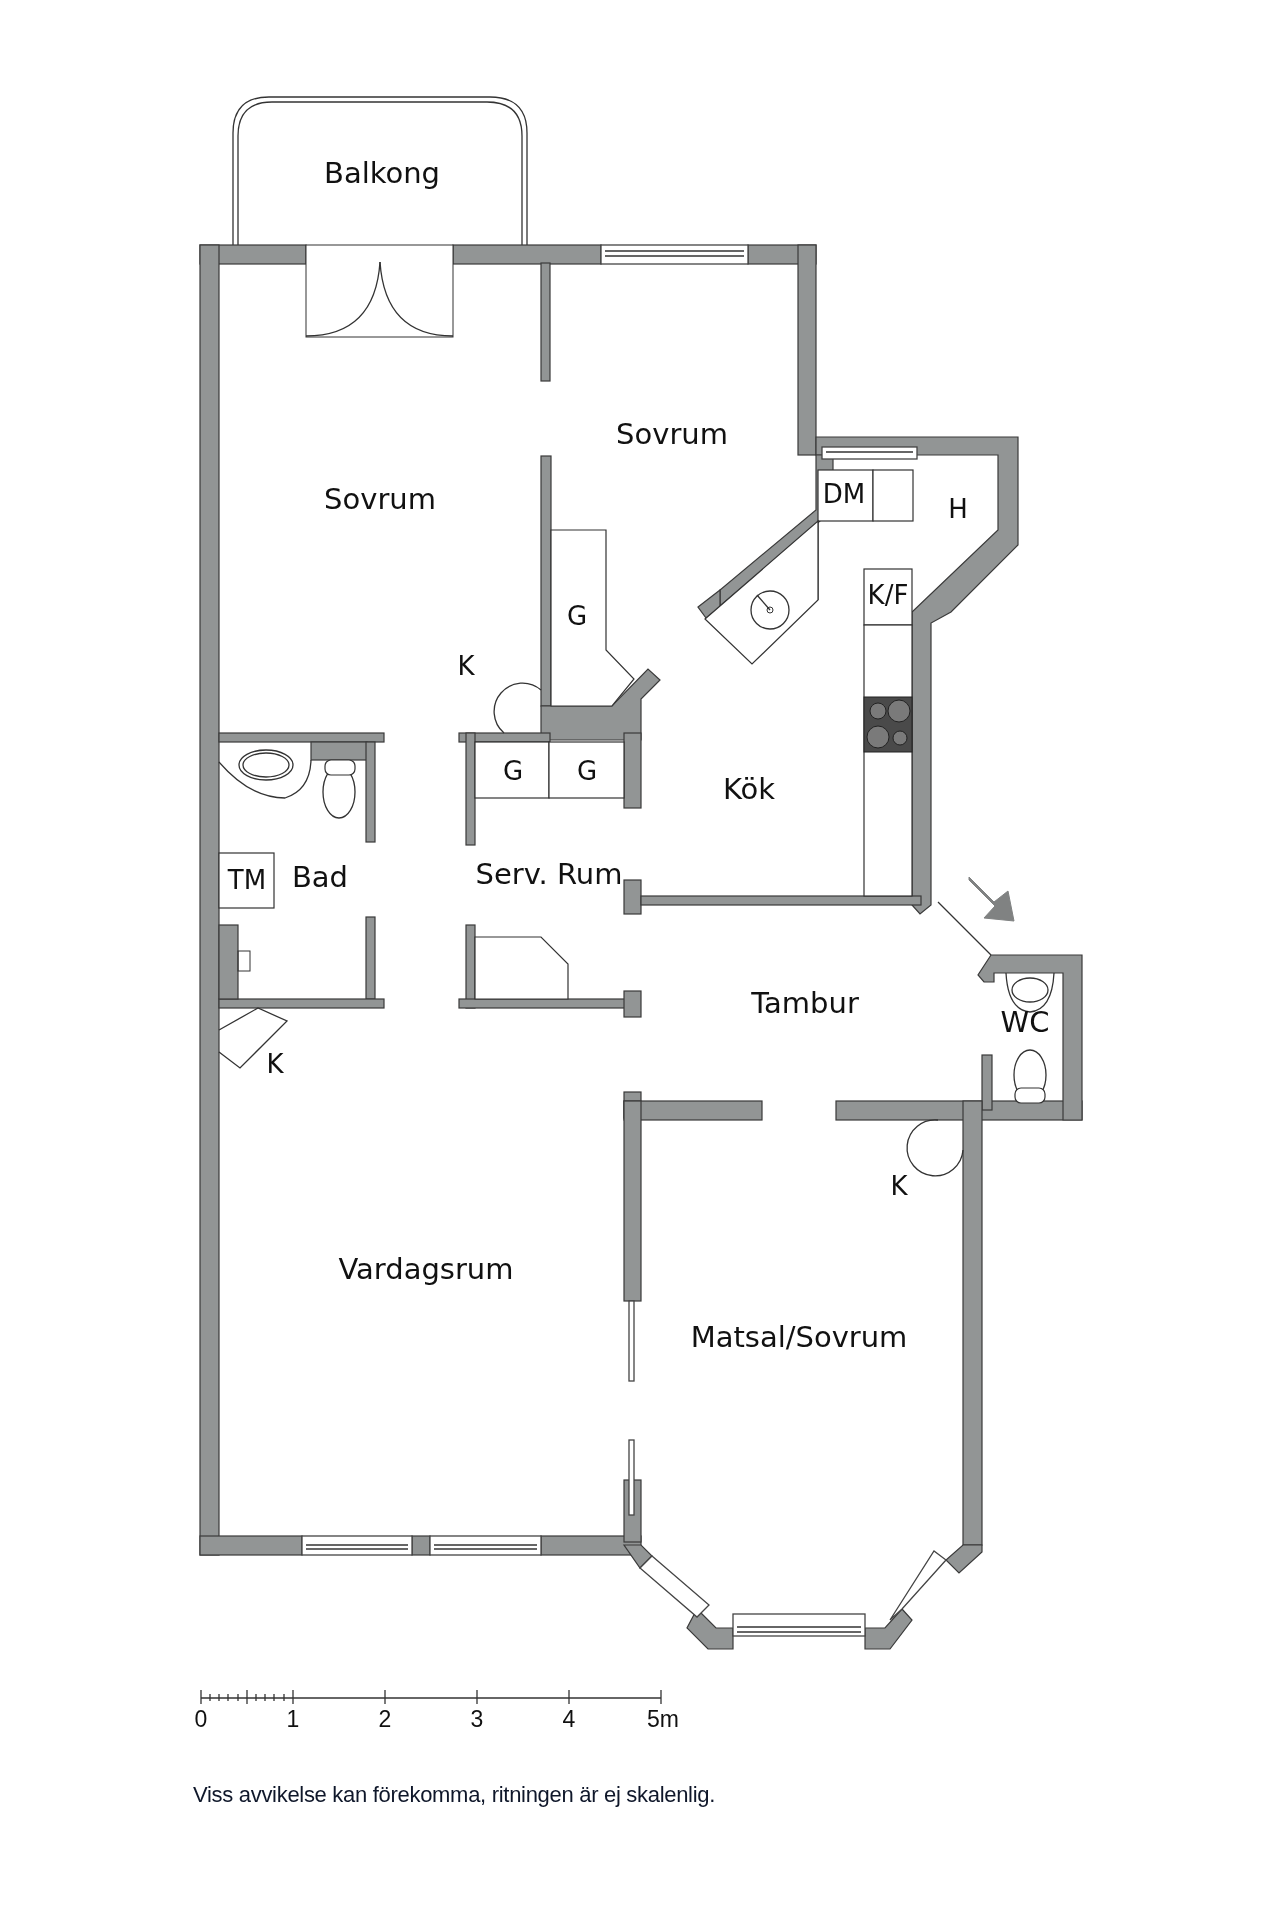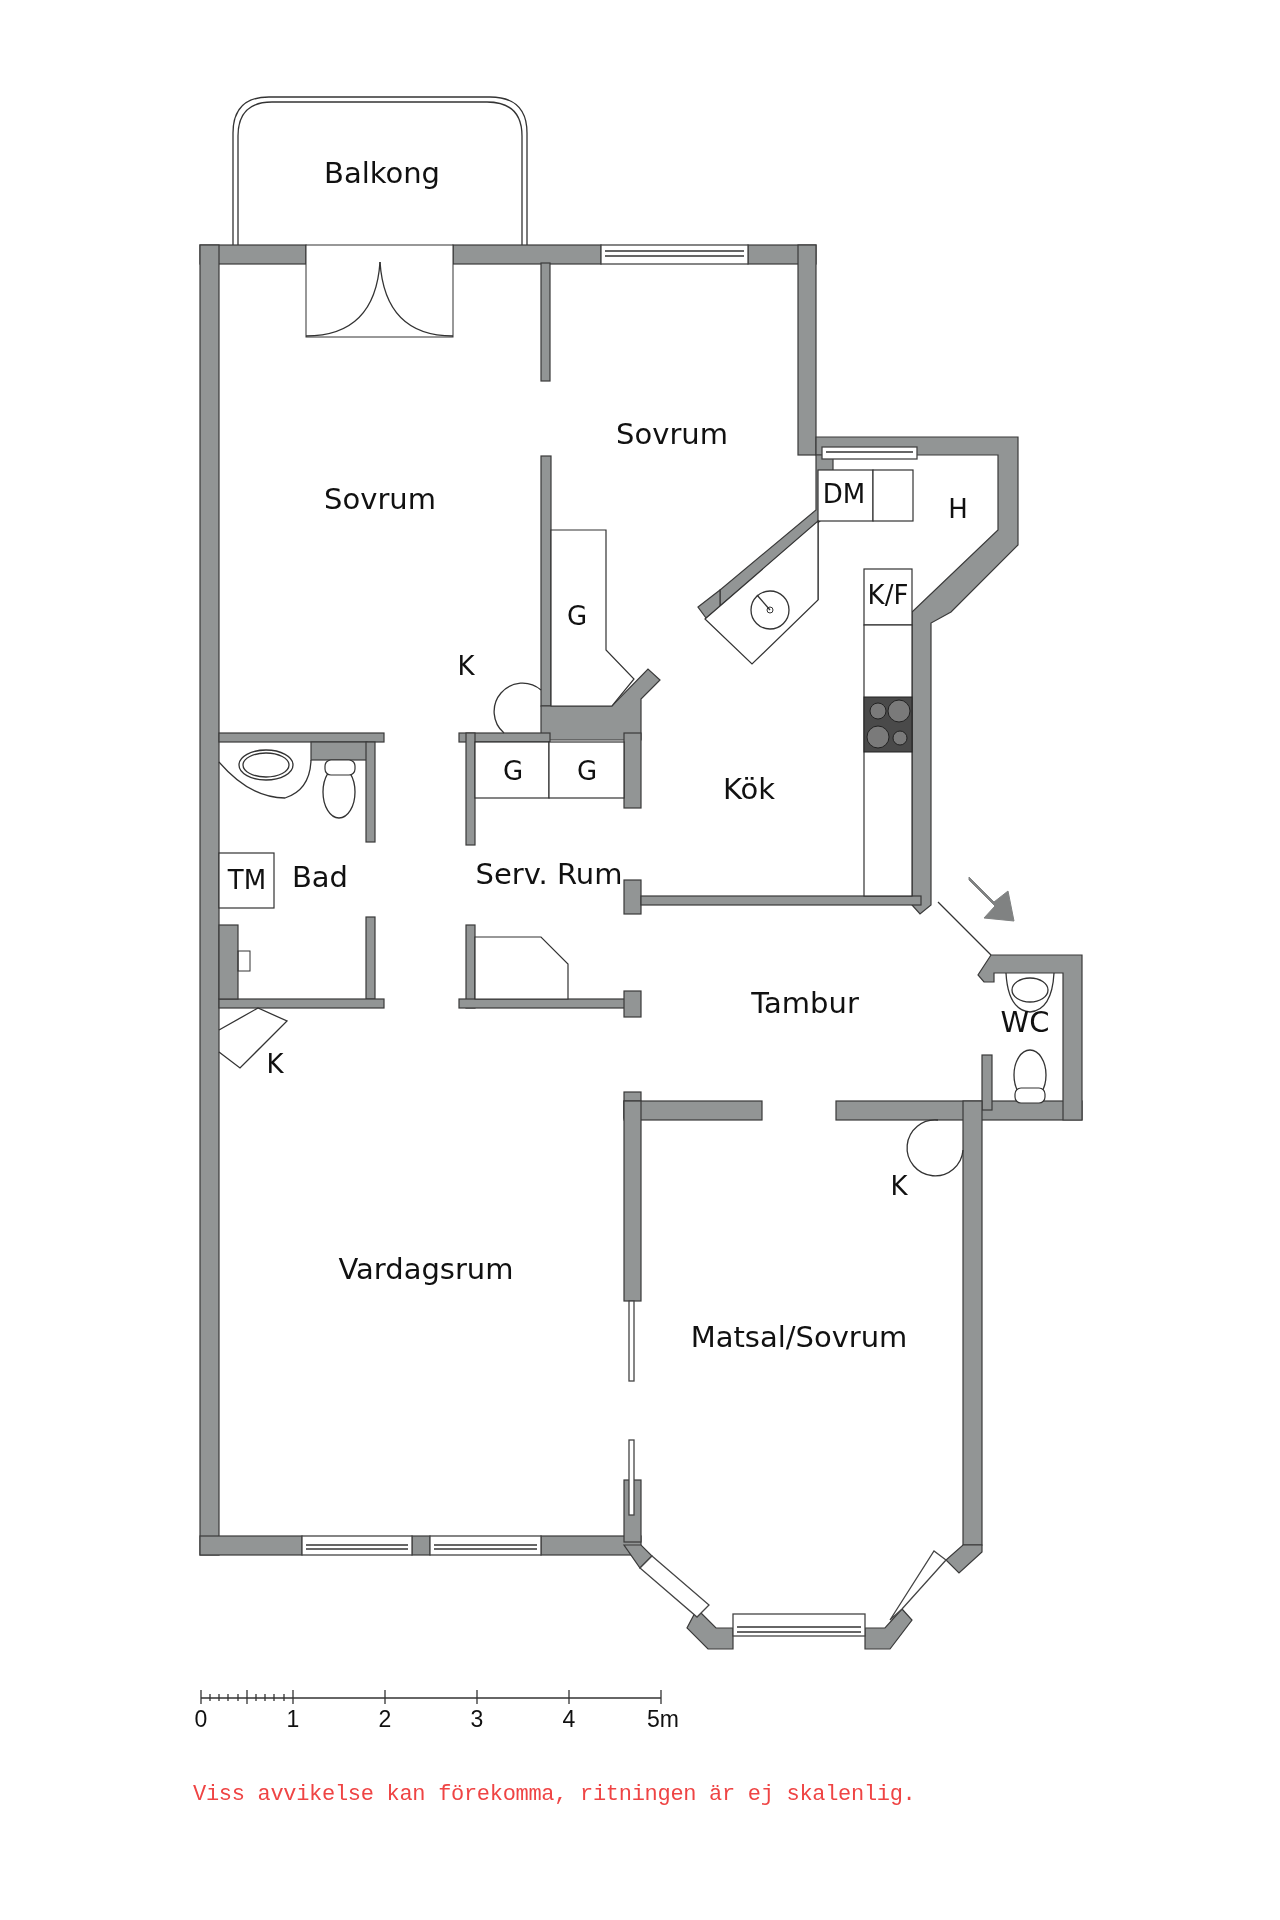--- a/index.html
+++ b/index.html
@@ -5,21 +5,21 @@
   html, body { margin: 0; padding: 0; background: #ffffff; }
   body { width: 1280px; height: 1920px; position: relative; overflow: hidden; font-family: "DejaVu Sans", sans-serif; }
   svg#plan { position: absolute; left: 0; top: 0; }
   .wall { fill: #929595; stroke: #3a3a3a; stroke-width: 1.2; }
   .line { fill: none; stroke: #333; stroke-width: 1.3; }
   .thin { fill: #fff; stroke: #333; stroke-width: 1.2; }
   .win { fill: #fff; stroke: #444; stroke-width: 1.3; }
   .label { font-family: "DejaVu Sans", sans-serif; font-size: 29px; fill: #111; }
   .label-sm { font-family: "DejaVu Sans", sans-serif; font-size: 26px; fill: #111; }
   .scale-txt { font-family: "Liberation Sans", sans-serif; font-size: 23px; fill: #111; }
-  .footer { position: absolute; left: 193px; top: 1782px; font-family: Liberation Mono, monospace; font-size: 22px; color: #ef4444; letter-spacing: -0.3px; }
+  .footer { position: absolute; left: 193px; top: 1782px; font-family: Liberation Sans, sans-serif; font-size: 22px; color: #0f172a; letter-spacing: -0.3px; }
 </style>
 </head>
 <body>
 
 <svg id="plan" width="1280" height="1920" viewBox="0 0 1280 1920">
 
   <g>
     <path class="line" d="M233,245 L233,133 Q233,97 269,97 L490,97 Q527,97 527,133 L527,245"></path>
     <path class="line" d="M238,245 L238,136 Q238,102 272,102 L487,102 Q522,102 522,136 L522,245"></path>
   </g>

